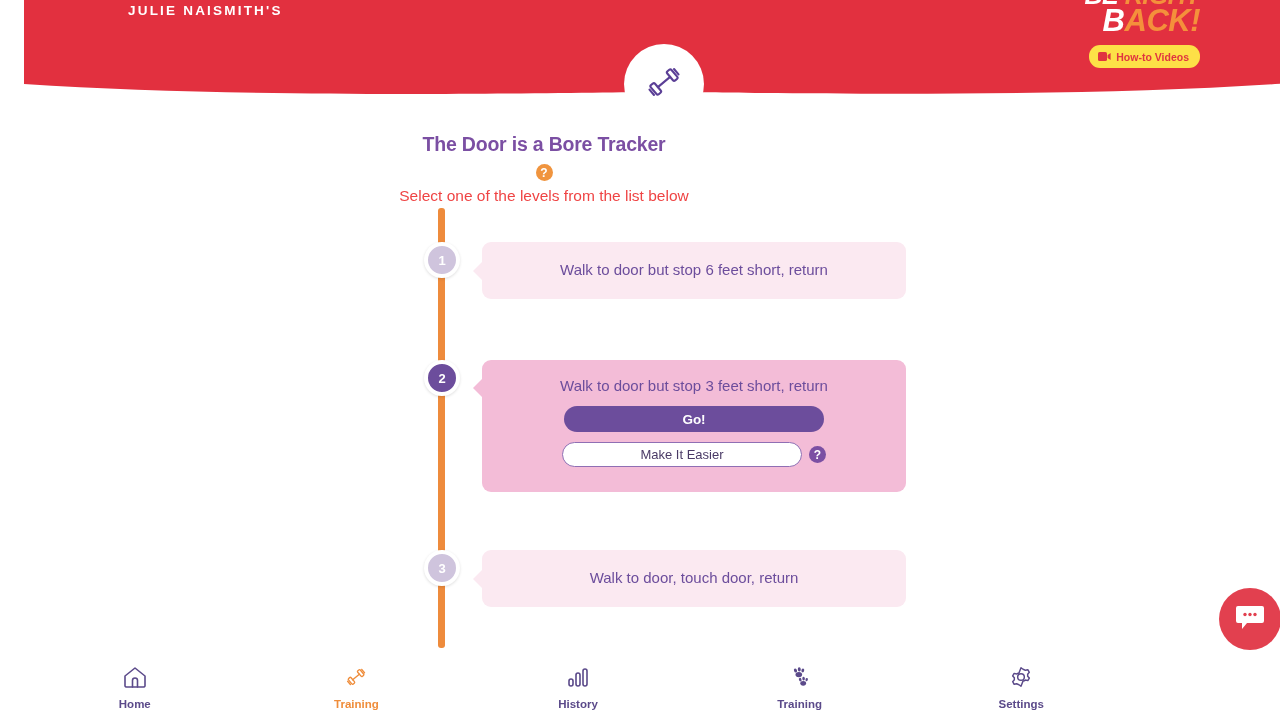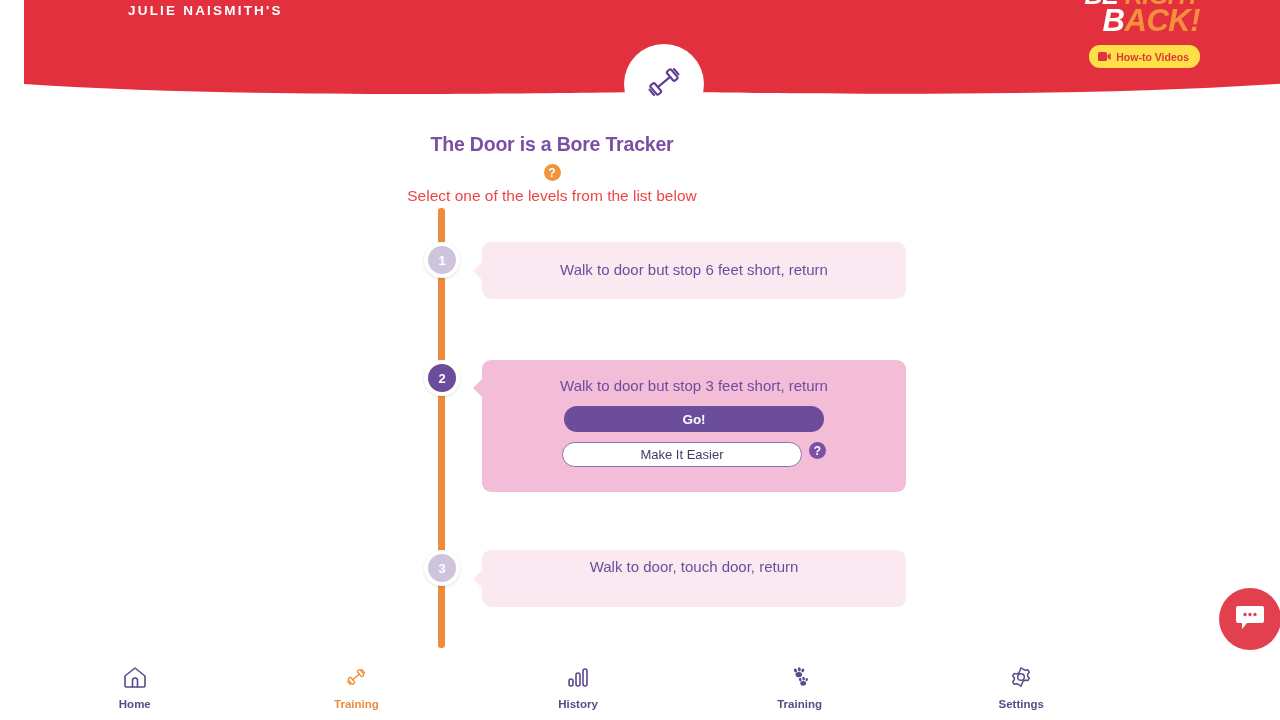--- a/index.html
+++ b/index.html
@@ -59,21 +59,21 @@
     position: absolute; top: 44px; left: 50%;
     transform: translateX(-50%);
     width: 80px; height: 80px;
     border-radius: 50%;
     background: #ffffff;
     display: flex; align-items: center; justify-content: center;
     z-index: 5;
   }
 
   
-  .title-block { position: absolute; top: 133px; left: 16px; width: 1024px; text-align: center; }
+  .title-block { position: absolute; top: 133px; left: 8px; width: 1024px; text-align: center; }
   .page-title {
     color: #7b4fa3;
     font-size: 19.5px;
     font-weight: bold;
     letter-spacing: -0.2px;
   }
   .help-dot {
     display: inline-flex; align-items: center; justify-content: center;
     width: 17px; height: 17px; border-radius: 50%;
     background: #f0943e; color: #ffffff;
@@ -136,21 +136,21 @@
     width: 260px; height: 26px;
     margin: 12px auto 0;
     background: #6c4d9c;
     color: #ffffff;
     border: none; border-radius: 13px;
     font-family: "Liberation Sans", sans-serif;
     font-size: 13.5px; font-weight: bold;
     cursor: pointer;
   }
   .easier-row {
-    display: flex; justify-content: center;
+    display: flex; align-items: center; justify-content: center;
     gap: 7px; margin-top: 10px;
   }
   .btn-easier {
     width: 240px; height: 25px;
     background: #ffffff;
     color: #4a3a66;
     border: 1px solid #8f6fb4; border-radius: 13px;
     font-family: "Liberation Sans", sans-serif;
     font-size: 13px;
     cursor: pointer;
@@ -252,21 +252,21 @@
         <button class="btn-go">Go!</button>
         <div class="easier-row">
           <button class="btn-easier">Make It Easier</button>
           <div class="help-dot purple" style="margin-top:0;">?</div>
         </div>
       </div>
     </div>
 
     <div class="step">
       <div class="step-dot inactive" style="top:342px; left:400px;">3</div>
-      <div class="card inactive" style="top:342px; height:57px; padding:8px 0 0;">
+      <div class="card inactive" style="top:342px; height:57px; padding:19px 0 0;">
         <div class="card-notch" style="top:19px;"></div>
         <div class="card-text">Walk to door, touch door, return</div>
       </div>
     </div>
   </div>
 
   <button class="chat-btn">
     <span>
       <svg width="30" height="28" viewBox="0 0 30 28">
         <path d="M3,2 H27 A2,2 0 0 1 29,4 V17 A2,2 0 0 1 27,19 H12 L7,25 V19 H3 A2,2 0 0 1 1,17 V4 A2,2 0 0 1 3,2 Z" fill="#ffffff"></path>

